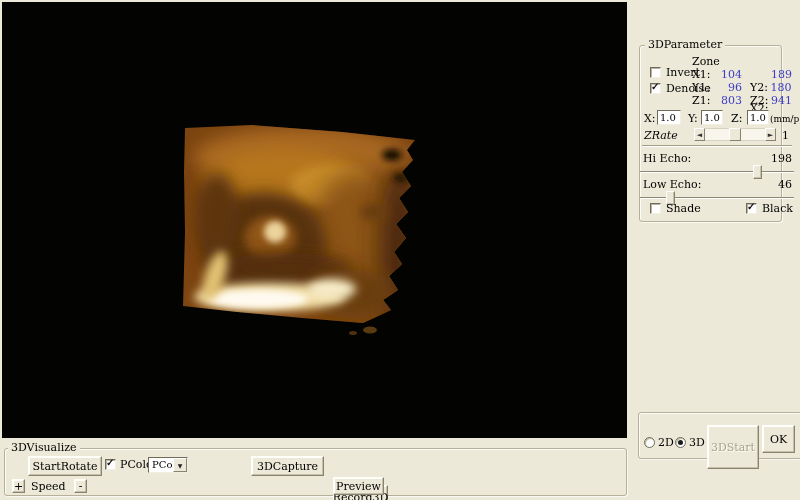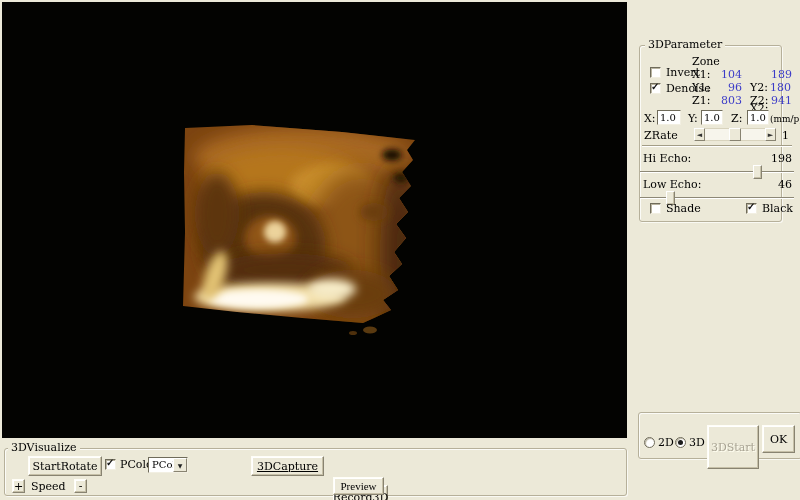--- a/index.html
+++ b/index.html
@@ -178,36 +178,36 @@
     <span class="lbl" style="left:52px; top:10px;">Zone</span>
 
     <span class="lbl" style="left:52px; top:23px;">X1:</span>
     <span class="lbl val-blue" style="left:76px; top:23px; width:26px; text-align:right;">104</span>
     <span class="lbl" style="left:110px; top:23px;margin-top:34px;">X2:</span>
     <span class="lbl val-blue" style="left:130px; top:23px; width:22px; text-align:right;">189</span>
 
     <span class="lbl" style="left:52px; top:36px;">Y1:</span>
     <span class="lbl val-blue" style="left:76px; top:36px; width:26px; text-align:right;">96</span>
     <span class="lbl" style="left:110px; top:36px;">Y2:</span>
-    <span class="lbl val-blue" style="left:130px; top:36px; width:22px; text-align:left;">180</span>
+    <span class="lbl val-blue" style="left:130px; top:36px; width:22px; text-align:center;">180</span>
 
     <span class="lbl" style="left:52px; top:49px;">Z1:</span>
     <span class="lbl val-blue" style="left:76px; top:49px; width:26px; text-align:right;">803</span>
     <span class="lbl" style="left:110px; top:49px;">Z2:</span>
     <span class="lbl val-blue" style="left:130px; top:49px; width:22px; text-align:right;">941</span>
 
     <span class="lbl" style="left:4px; top:67px;">X:</span>
     <span class="inp" style="left:17px; top:64px; width:24px;">1.0</span>
     <span class="lbl" style="left:48px; top:67px;">Y:</span>
     <span class="inp" style="left:61px; top:64px; width:22px;">1.0</span>
     <span class="lbl" style="left:91px; top:67px;">Z:</span>
     <span class="inp" style="left:107px; top:64px; width:22px;">1.0</span>
     <span class="lbl" style="left:130px; top:67px; font-size:9px;">(mm/p)</span>
 
-    <span class="lbl" style="left:4px; top:84px;">ZRate</span>
+    <span class="lbl" style="left:4px; top:84px;font-style:italic;">ZRate</span>
     <div class="sbar" style="left:54px; top:82px; width:82px;">
       <span class="sb-btn" style="left:0;">◄</span>
       <span class="sb-thumb" style="left:35px;"></span>
       <span class="sb-btn" style="right:0;">►</span>
     </div>
     <span class="lbl" style="left:142px; top:84px;">1</span>
 
     <div class="divider" style="left:2px; top:99px; width:150px;"></div>
 
     <span class="lbl" style="left:3px; top:107px;">Hi Echo:</span>
@@ -253,17 +253,17 @@
   <span class="cb on" style="left:105px; top:459px;">
       <span class="mark">✓</span>
     </span>
   <span class="lbl" style="left:120px; top:459px;">PColor</span>
 
   <div class="dd" style="left:148px; top:457px; width:40px; height:16px;">
     <span class="dd-text">PColor</span>
     <span class="dd-btn">▼</span>
   </div>
 
-  <div class="btn" style="left:251px; top:456px; width:73px; height:20px;text-decoration:underline;">3DCapture</div>
+  <div class="btn" style="left:251px; top:456px; width:73px; height:20px;">3DCapture</div>
   <div class="btn" style="left:333px; top:455px; width:55px; height:25px;margin-top:30px;">Record3D</div>
-  <div class="btn" style="left:333px; top:477px; width:51px; height:18px;font-family:Liberation Serif, serif;">Preview</div>
+  <div class="btn" style="left:333px; top:477px; width:51px; height:18px;">Preview</div>
 
 </div>
 
 </body></html>

